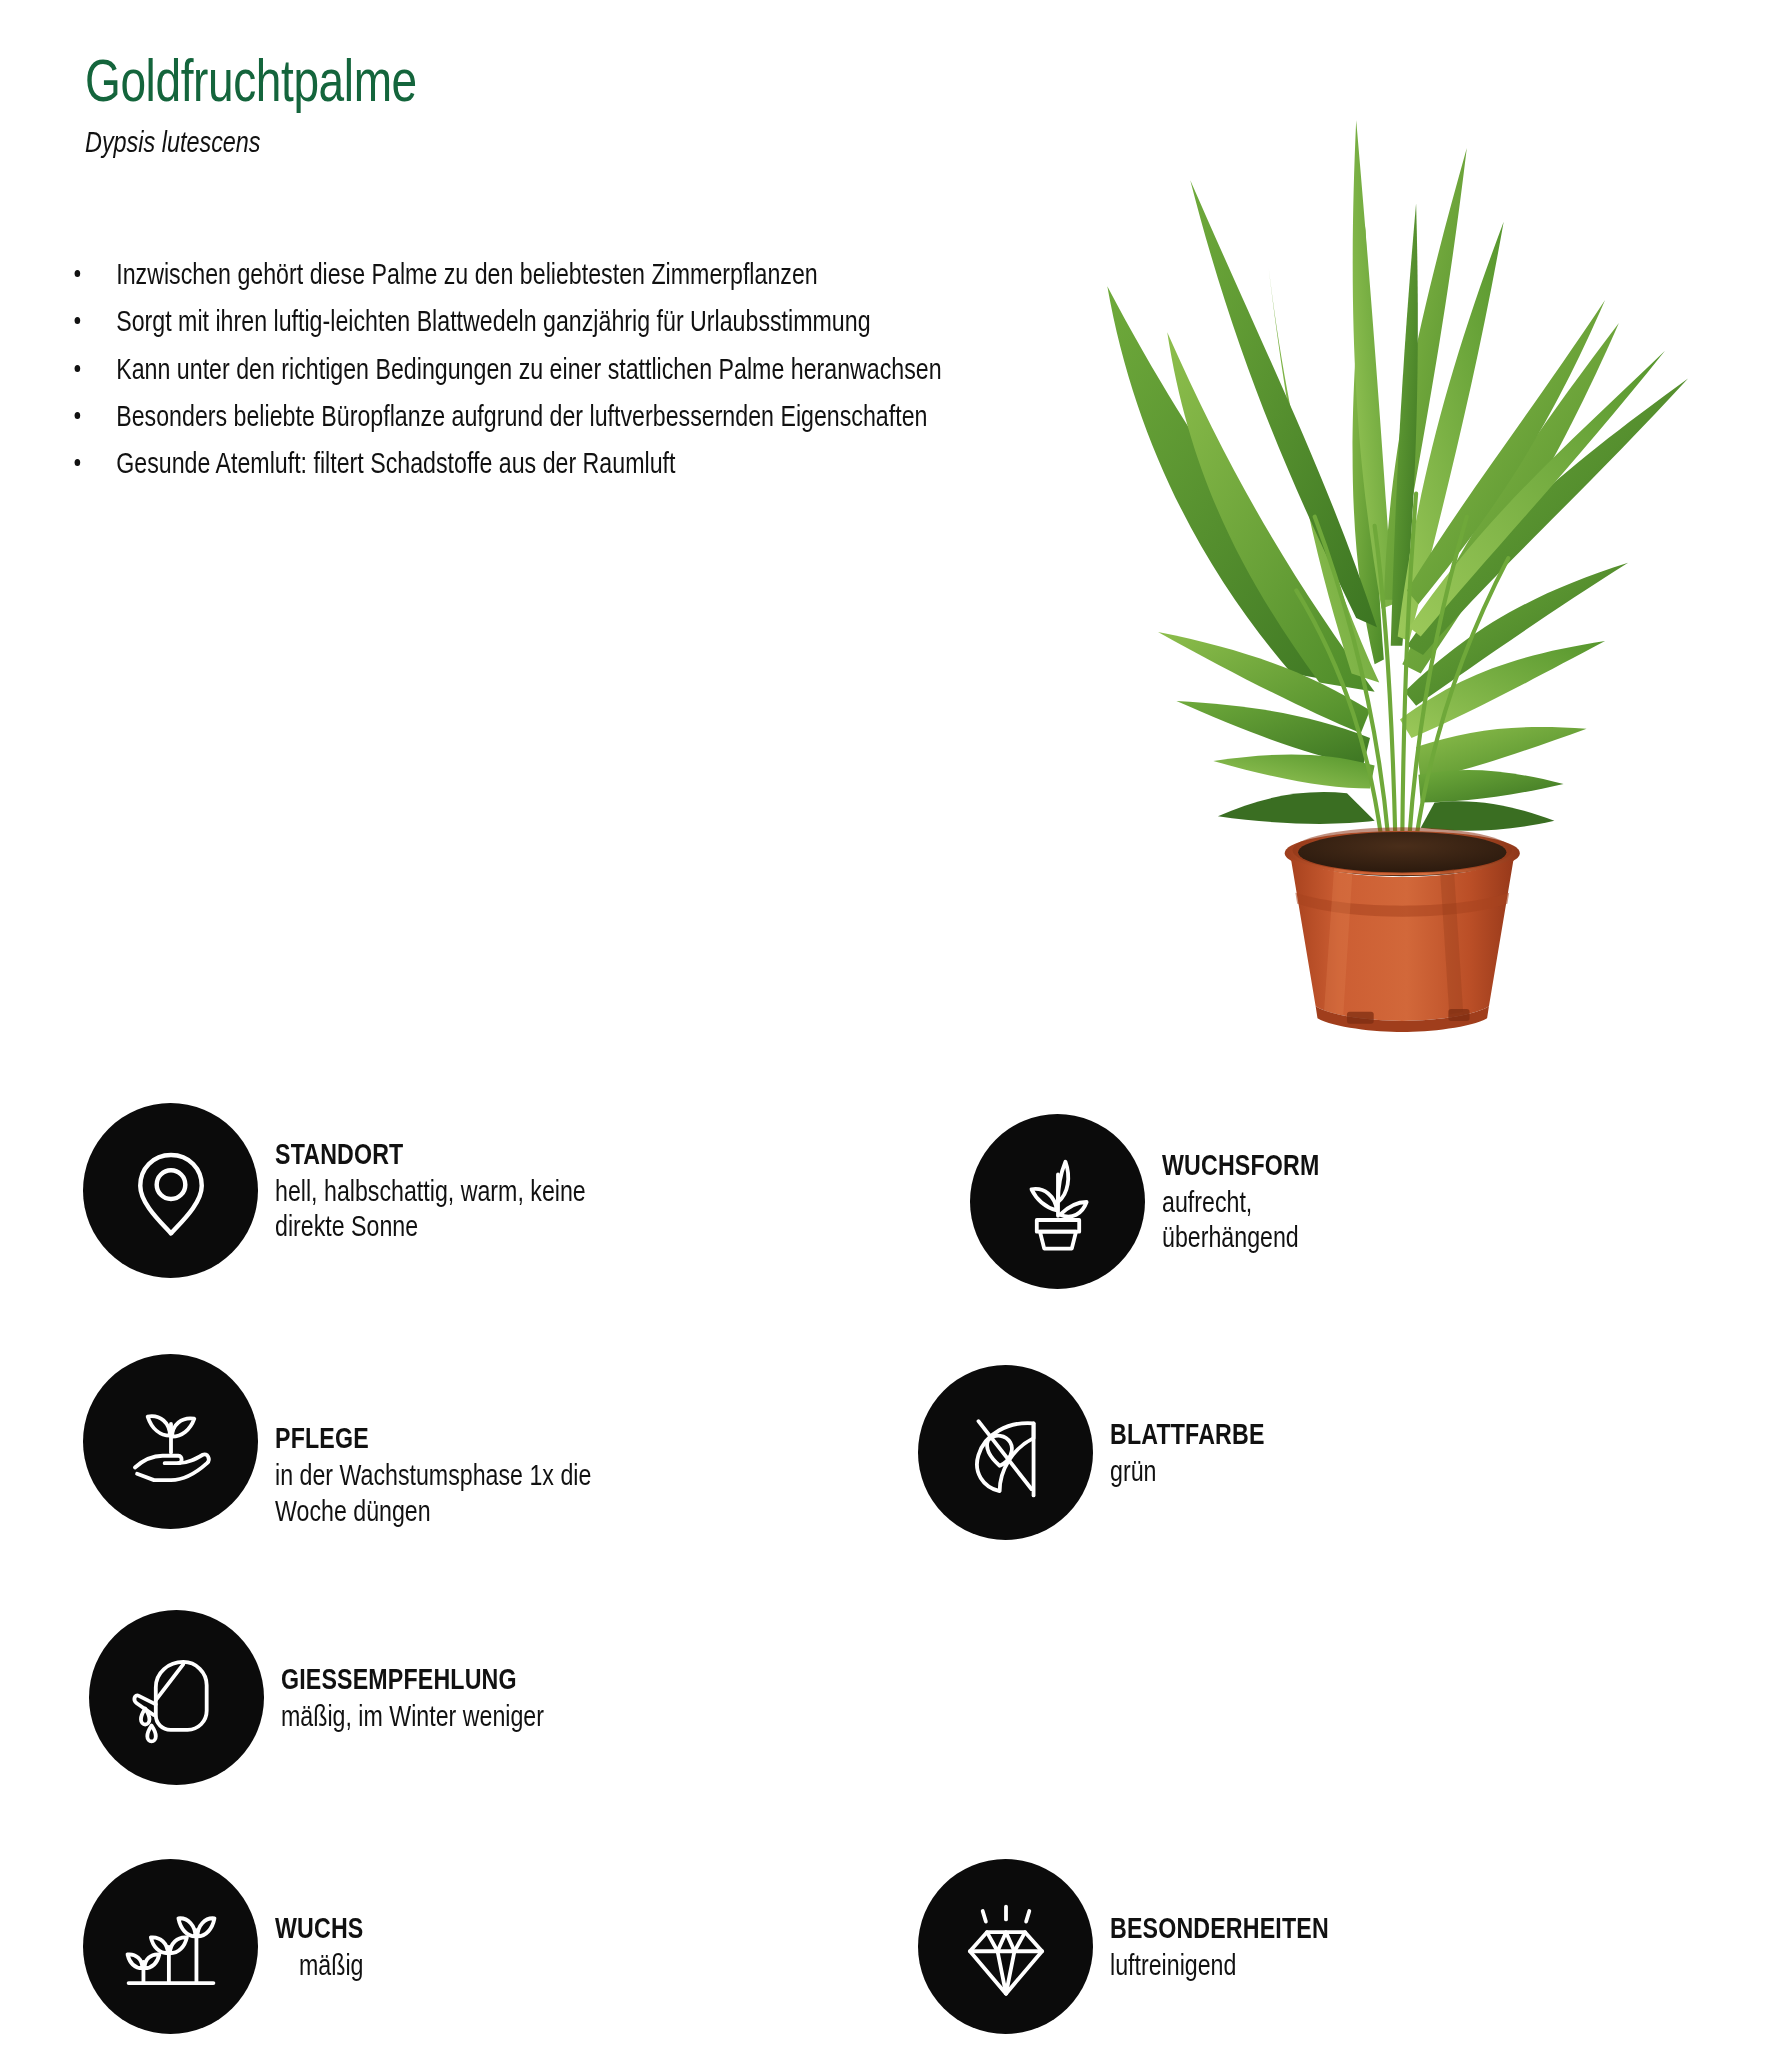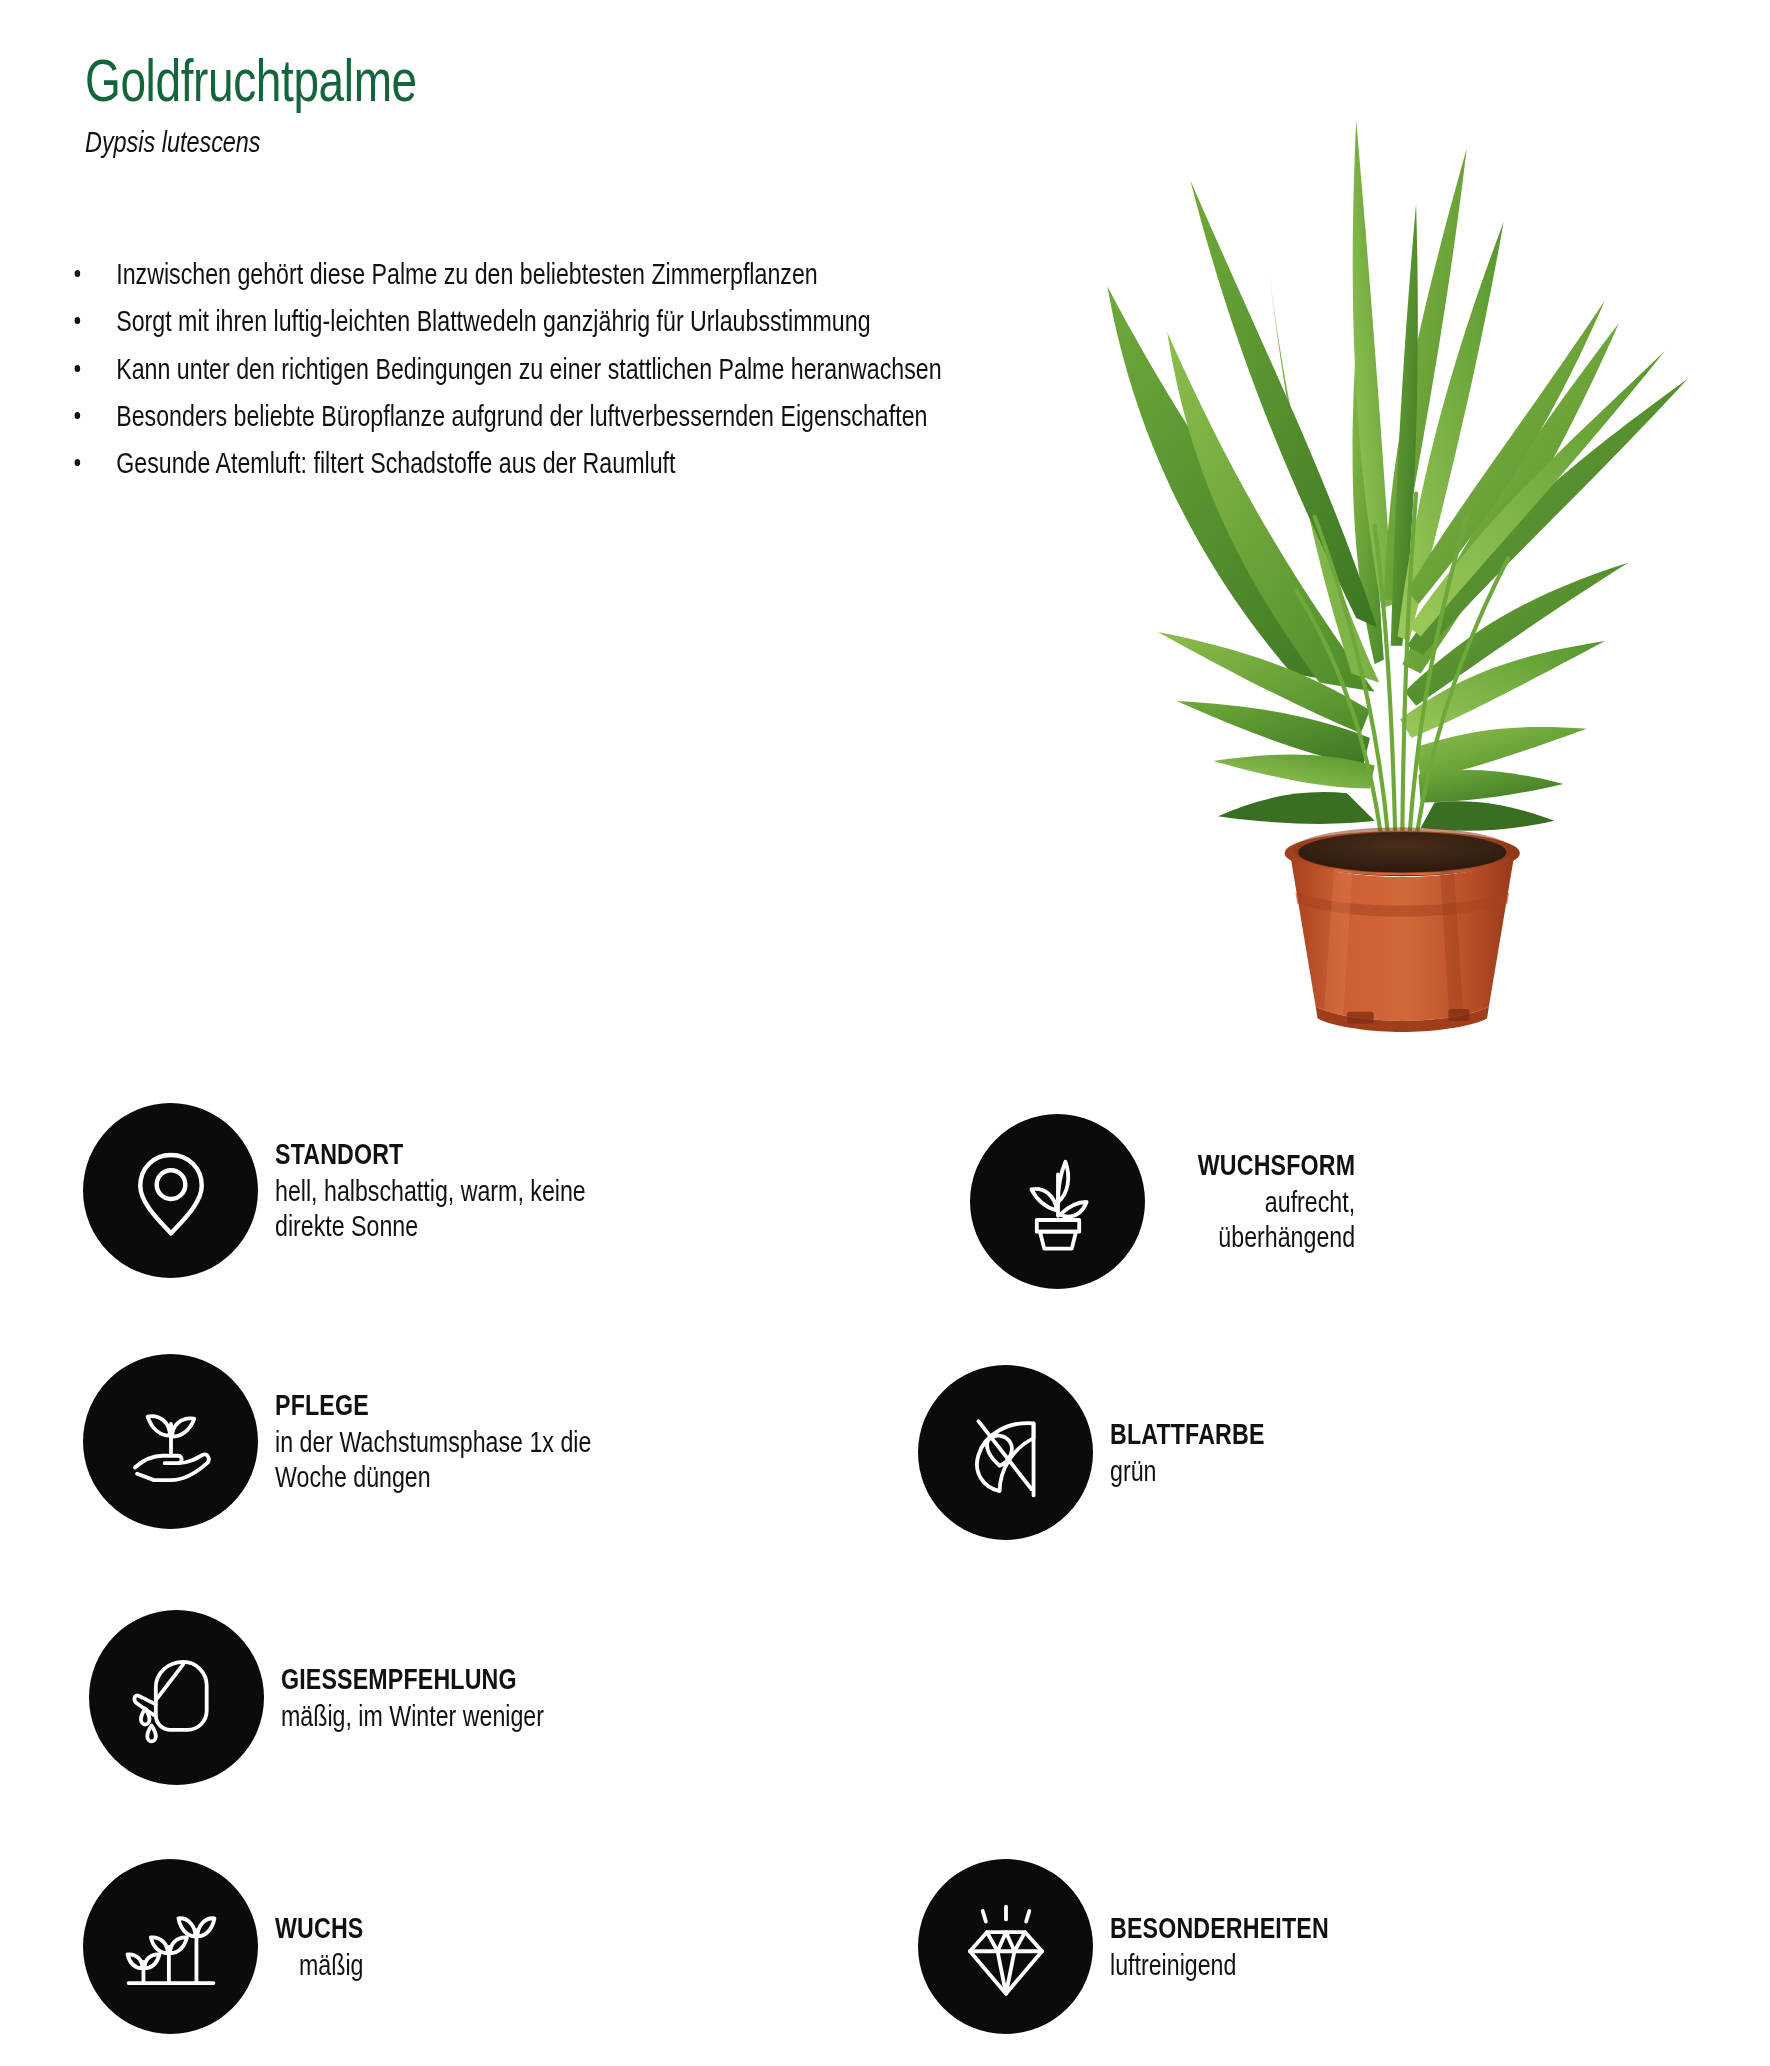--- a/index.html
+++ b/index.html
@@ -311,38 +311,38 @@
           <circle cx="50" cy="44" r="13.5"></circle>
         </svg>
       </div>
       <div class="icon-text">
         <div class="icon-label">STANDORT</div>
         <div class="icon-value">hell, halbschattig, warm, keine
 direkte Sonne</div>
       </div>
     </div>
 
-    <div class="icon-row" style="left:970px; top:39px;text-align:right;">
+    <div class="icon-row" style="left:970px; top:39px;">
       <div class="icon-badge">
         <svg viewBox="0 0 100 100" fill="none" stroke="#ffffff" stroke-width="3.6" stroke-linecap="round" stroke-linejoin="round">
           <path d="M50 63 L 50 24"></path>
           <path d="M50 50 C 50 34 52 24 57 12 C 62 26 60 42 50 50 Z"></path>
           <path d="M49 58 C 38 55 30 48 25 38 C 37 36 47 44 49 58 Z"></path>
           <path d="M52 62 C 60 54 68 50 77 50 C 73 61 63 67 52 62 Z"></path>
           <path d="M30 67 L 70 67 L 70 78 L 30 78 Z"></path>
           <path d="M33 78 L 67 78 L 63 94 L 37 94 Z"></path>
         </svg>
       </div>
       <div class="icon-text">
         <div class="icon-label">WUCHSFORM</div>
         <div class="icon-value">aufrecht, überhängend</div>
       </div>
     </div>
 
-    <div class="icon-row" style="left:83px; top:279px;">
+    <div class="icon-row" style="left:83px; top:279px;align-items:flex-end;">
       <div class="icon-badge">
         <svg viewBox="0 0 100 100" fill="none" stroke="#ffffff" stroke-width="3.6" stroke-linecap="round" stroke-linejoin="round">
           <path d="M50 60 L 50 33"></path>
           <path d="M49 44 C 40 44 32 38 28 26 C 40 24 49 32 49 44 Z"></path>
           <path d="M51 45 C 60 45 68 39 72 28 C 60 26 51 34 51 45 Z"></path>
           <path d="M16 74 C 24 67 33 63 42 63 L 57 63 C 61 63 61 70 57 70 L 44 70"></path>
           <path d="M57 70 C 66 70 73 66 80 62 C 84 60 88 66 84 70 C 74 79 62 86 50 86 L 34 86 L 18 80"></path>
         </svg>
       </div>
       <div class="icon-text">

